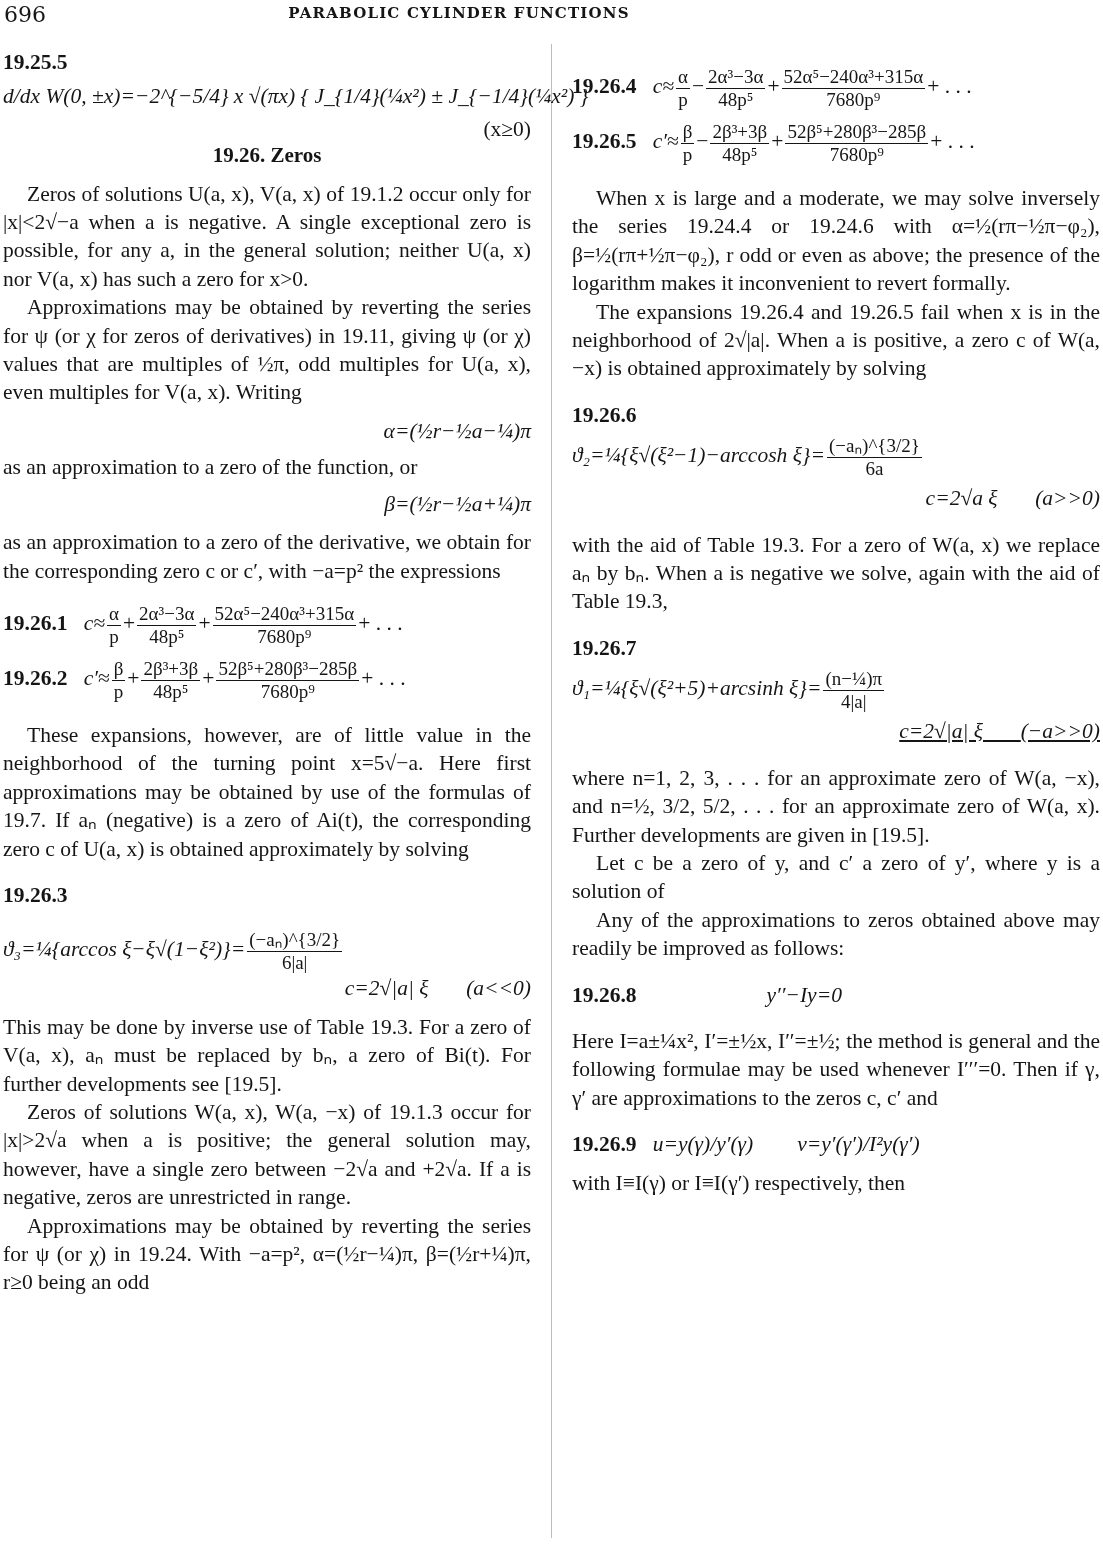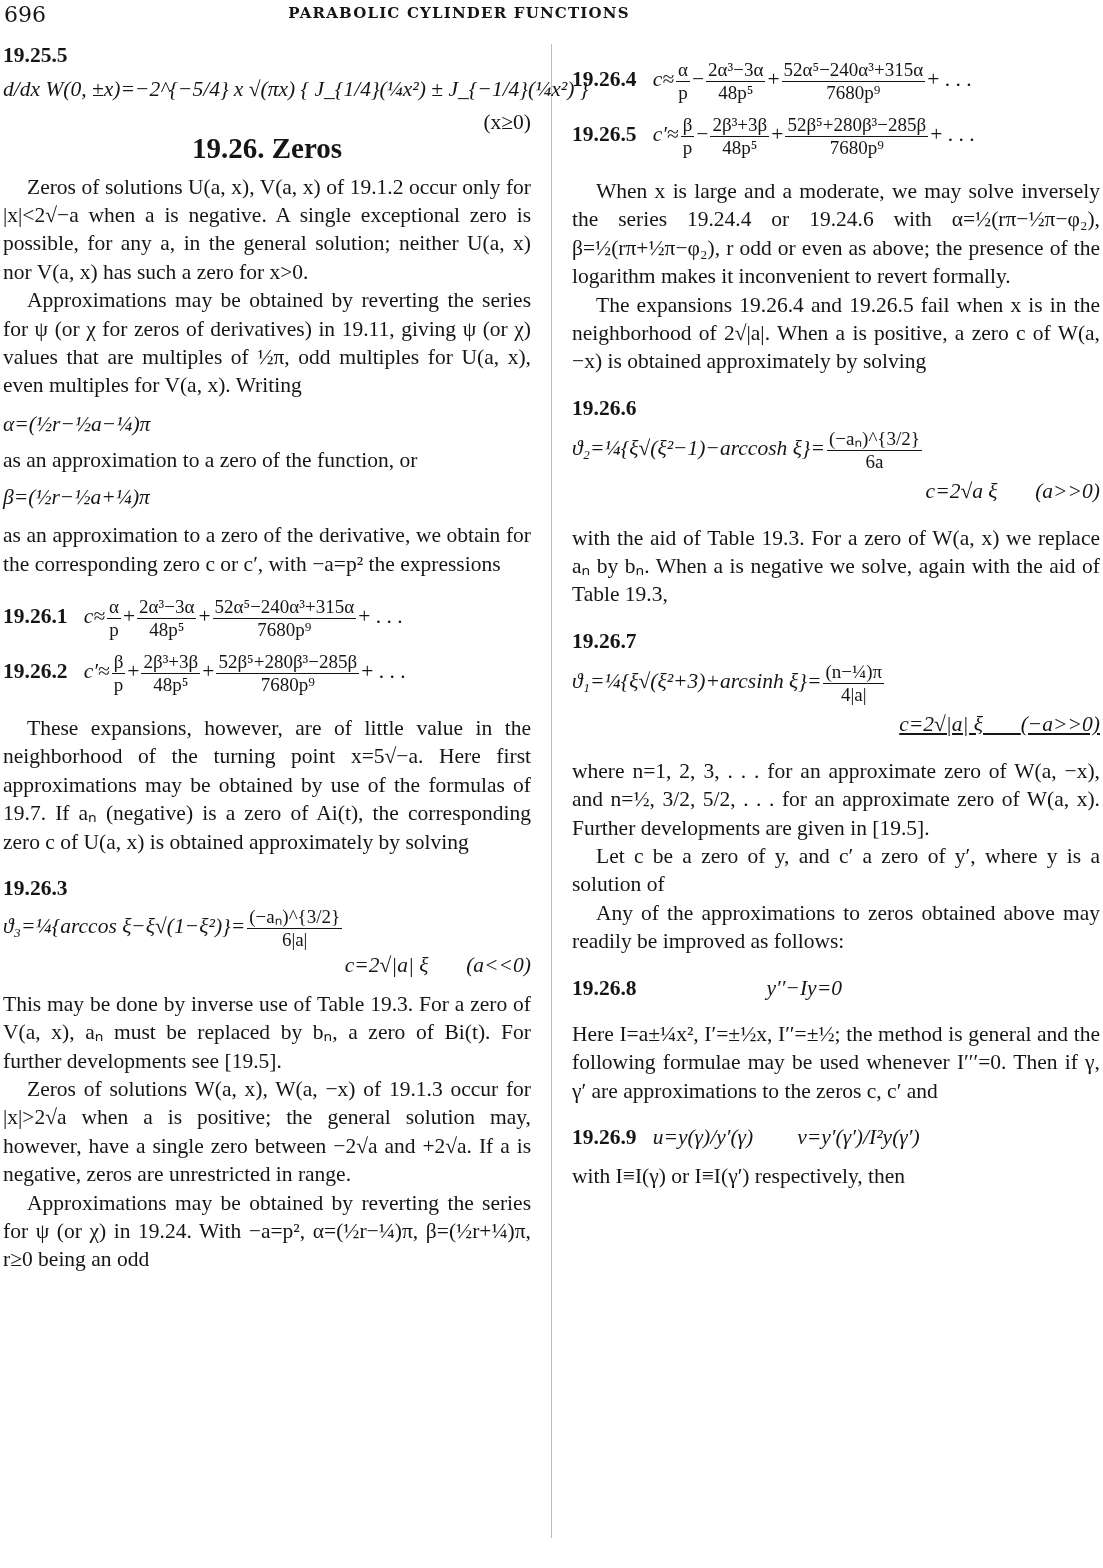--- a/index.html
+++ b/index.html
@@ -11,36 +11,36 @@
   .page-number {
     position: absolute; left: 4px; top: 2px;
     font-size: 22px; font-family: "DejaVu Serif", serif;
   }
   .running-head {
     position: absolute; left: 0; width: 918px; top: 4px; text-align: center;
     font-size: 15px; font-weight: bold; letter-spacing: 1.2px;
     font-family: "DejaVu Serif", serif;
   }
   .col {
-    position: absolute; top: 41px; width: 528px;
+    position: absolute; top: 48px; width: 528px;
     font-family: "Liberation Serif", serif; font-size: 21.5px; line-height: 28.4px;
   }
   .col-left { left: 3px; }
   .col-right { left: 572px; }
   .divider {
     position: absolute; left: 551px; top: 44px; width: 1px; height: 1494px;
     background: #bcbcbc;
   }
   p { margin: 0; text-align: justify; }
   p.indent { text-indent: 24px; }
   .eqnum { font-weight: bold; }
   .heading {
-    font-weight: bold; text-align: center; font-size: 29px;
+    font-weight: bold; text-align: center; font-size: 21px;
   }
-  .center { text-align: left; }
+  .center { text-align: right; }
   .right { text-align: right; }
   .eq { white-space: nowrap; }
   i { font-style: italic; }
   .frac {
     display: inline-block; vertical-align: middle; text-align: center;
     font-size: 19px; line-height: 22px; margin: 0 2px;
   }
   .frac > span { display: block; padding: 0 2px; }
   .frac > span.num { border-bottom: 1.3px solid #151515; }
   .gap-s { height: 10px; }
@@ -79,21 +79,21 @@
   <div class="eq">
     <span class="eqnum">19.26.2</span>&nbsp;&nbsp;
     <i>c′≈</i><span class="frac"><span class="num">β</span><span>p</span></span><span>+</span><span class="frac"><span class="num">2β³+3β</span><span>48p⁵</span></span><span>+</span><span class="frac"><span class="num">52β⁵+280β³−285β</span><span>7680p⁹</span></span><span>+ . . .</span>
   </div>
   <div class="gap-m"></div>
 
   <p class="indent">These expansions, however, are of little value in the neighborhood of the turning point x=5√−a. Here first approximations may be obtained by use of the formulas of 19.7.  If aₙ (negative) is a zero of Ai(t), the corresponding zero c of U(a, x) is obtained approximately by solving</p>
   <div class="gap-m"></div>
   <div>
     <div class="eqnum">19.26.3</div>
-    <div class="eq" style="margin-top:4px;">
+    <div class="eq" style="margin-top:20px;">
       <i>ϑ₃=¼{arccos ξ−ξ√(1−ξ²)}=</i><span class="frac"><span class="num">(−aₙ)^{3/2}</span><span>6|a|</span></span>
     </div>
     <div class="right eq" style="margin-top:0;">
       <i>c=2√|a| ξ</i>&nbsp;&nbsp;&nbsp;&nbsp;&nbsp;&nbsp;&nbsp;<i>(a&lt;&lt;0)</i>
     </div>
   </div>
   <div class="gap-s"></div>
   <p>This may be done by inverse use of Table 19.3. For a zero of V(a, x), aₙ must be replaced by bₙ, a zero of Bi(t).  For further developments see [19.5].</p>
   <p class="indent">Zeros of solutions W(a, x), W(a, −x) of 19.1.3 occur for |x|&gt;2√a when a is positive; the general solution may, however, have a single zero between −2√a and +2√a.  If a is negative, zeros are unrestricted in range.</p>
   <p class="indent">Approximations may be obtained by reverting the series for ψ (or χ) in 19.24.  With −a=p², α=(½r−¼)π,  β=(½r+¼)π,  r≥0 being an odd</p>
@@ -122,21 +122,21 @@
     <div class="right eq" style="margin-top:4px;">
       <i>c=2√a ξ</i>&nbsp;&nbsp;&nbsp;&nbsp;&nbsp;&nbsp;&nbsp;<i>(a&gt;&gt;0)</i>
     </div>
   </div>
   <div class="gap-m"></div>
   <p>with the aid of Table 19.3.  For a zero of W(a, x) we replace aₙ by bₙ.  When a is negative we solve, again with the aid of Table 19.3,</p>
   <div class="gap-m"></div>
   <div>
     <div class="eqnum">19.26.7</div>
     <div class="eq" style="margin-top:6px;">
-      <i>ϑ₁=¼{ξ√(ξ²+3)+arcsinh ξ}=</i><span class="frac"><span class="num">(n−¼)π</span><span>4|a|</span></span>
+      <i>ϑ₁=¼{ξ√(ξ²+5)+arcsinh ξ}=</i><span class="frac"><span class="num">(n−¼)π</span><span>4|a|</span></span>
     </div>
     <div class="right eq" style="margin-top:4px;text-decoration:underline;">
       <i>c=2√|a| ξ</i>&nbsp;&nbsp;&nbsp;&nbsp;&nbsp;&nbsp;&nbsp;<i>(−a&gt;&gt;0)</i>
     </div>
   </div>
   <div class="gap-m"></div>
   <p>where n=1, 2, 3, . . . for an approximate zero of W(a, −x), and n=½, 3/2, 5/2, . . . for an approximate zero of W(a, x).  Further developments are given in [19.5].</p>
   <p class="indent">Let c be a zero of y, and c′ a zero of y′, where y is a solution of</p>
   <p class="indent">Any of the approximations to zeros obtained above may readily be improved as follows:</p>
   <div class="gap-m"></div>

